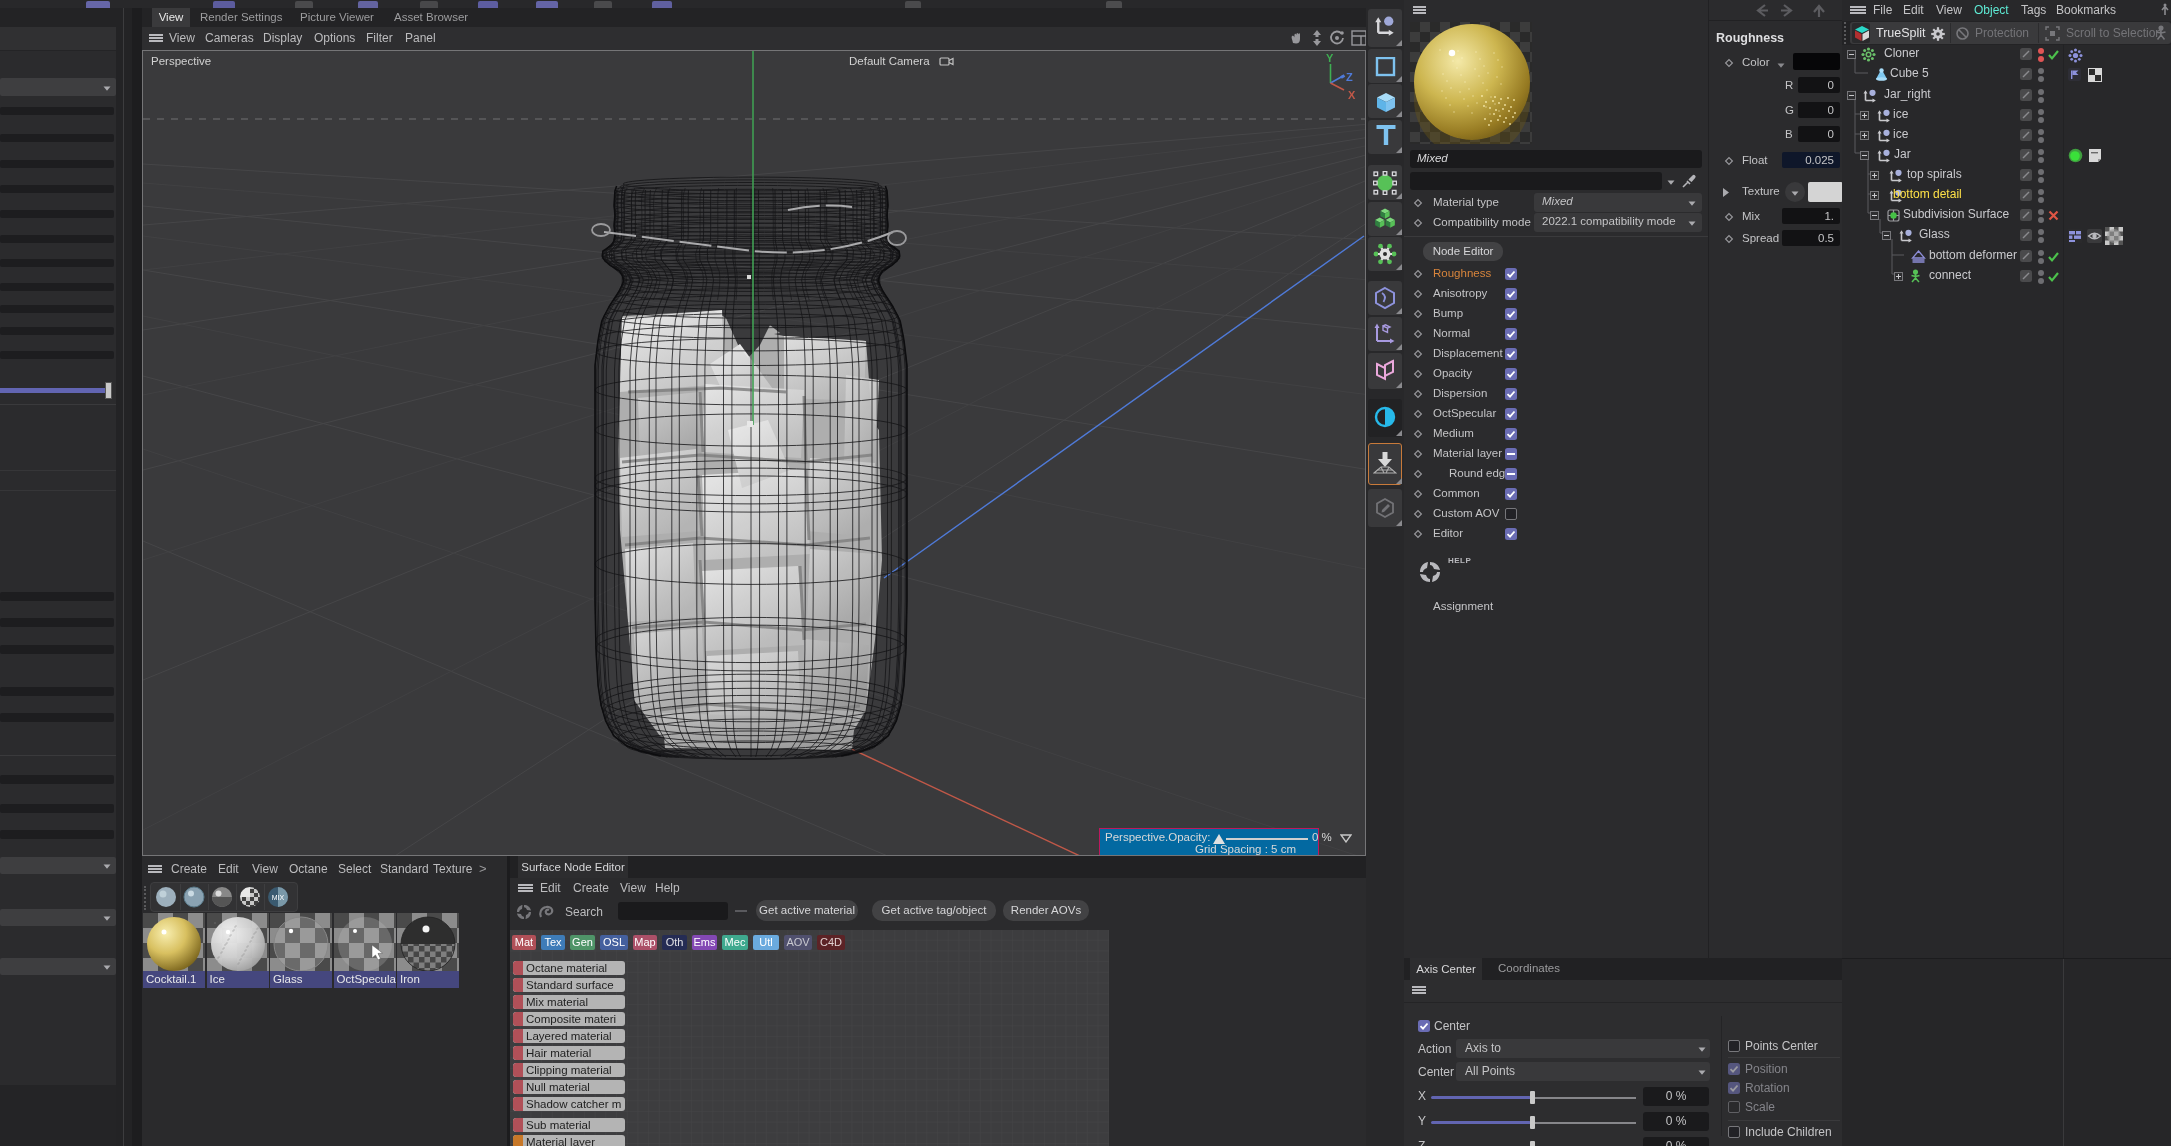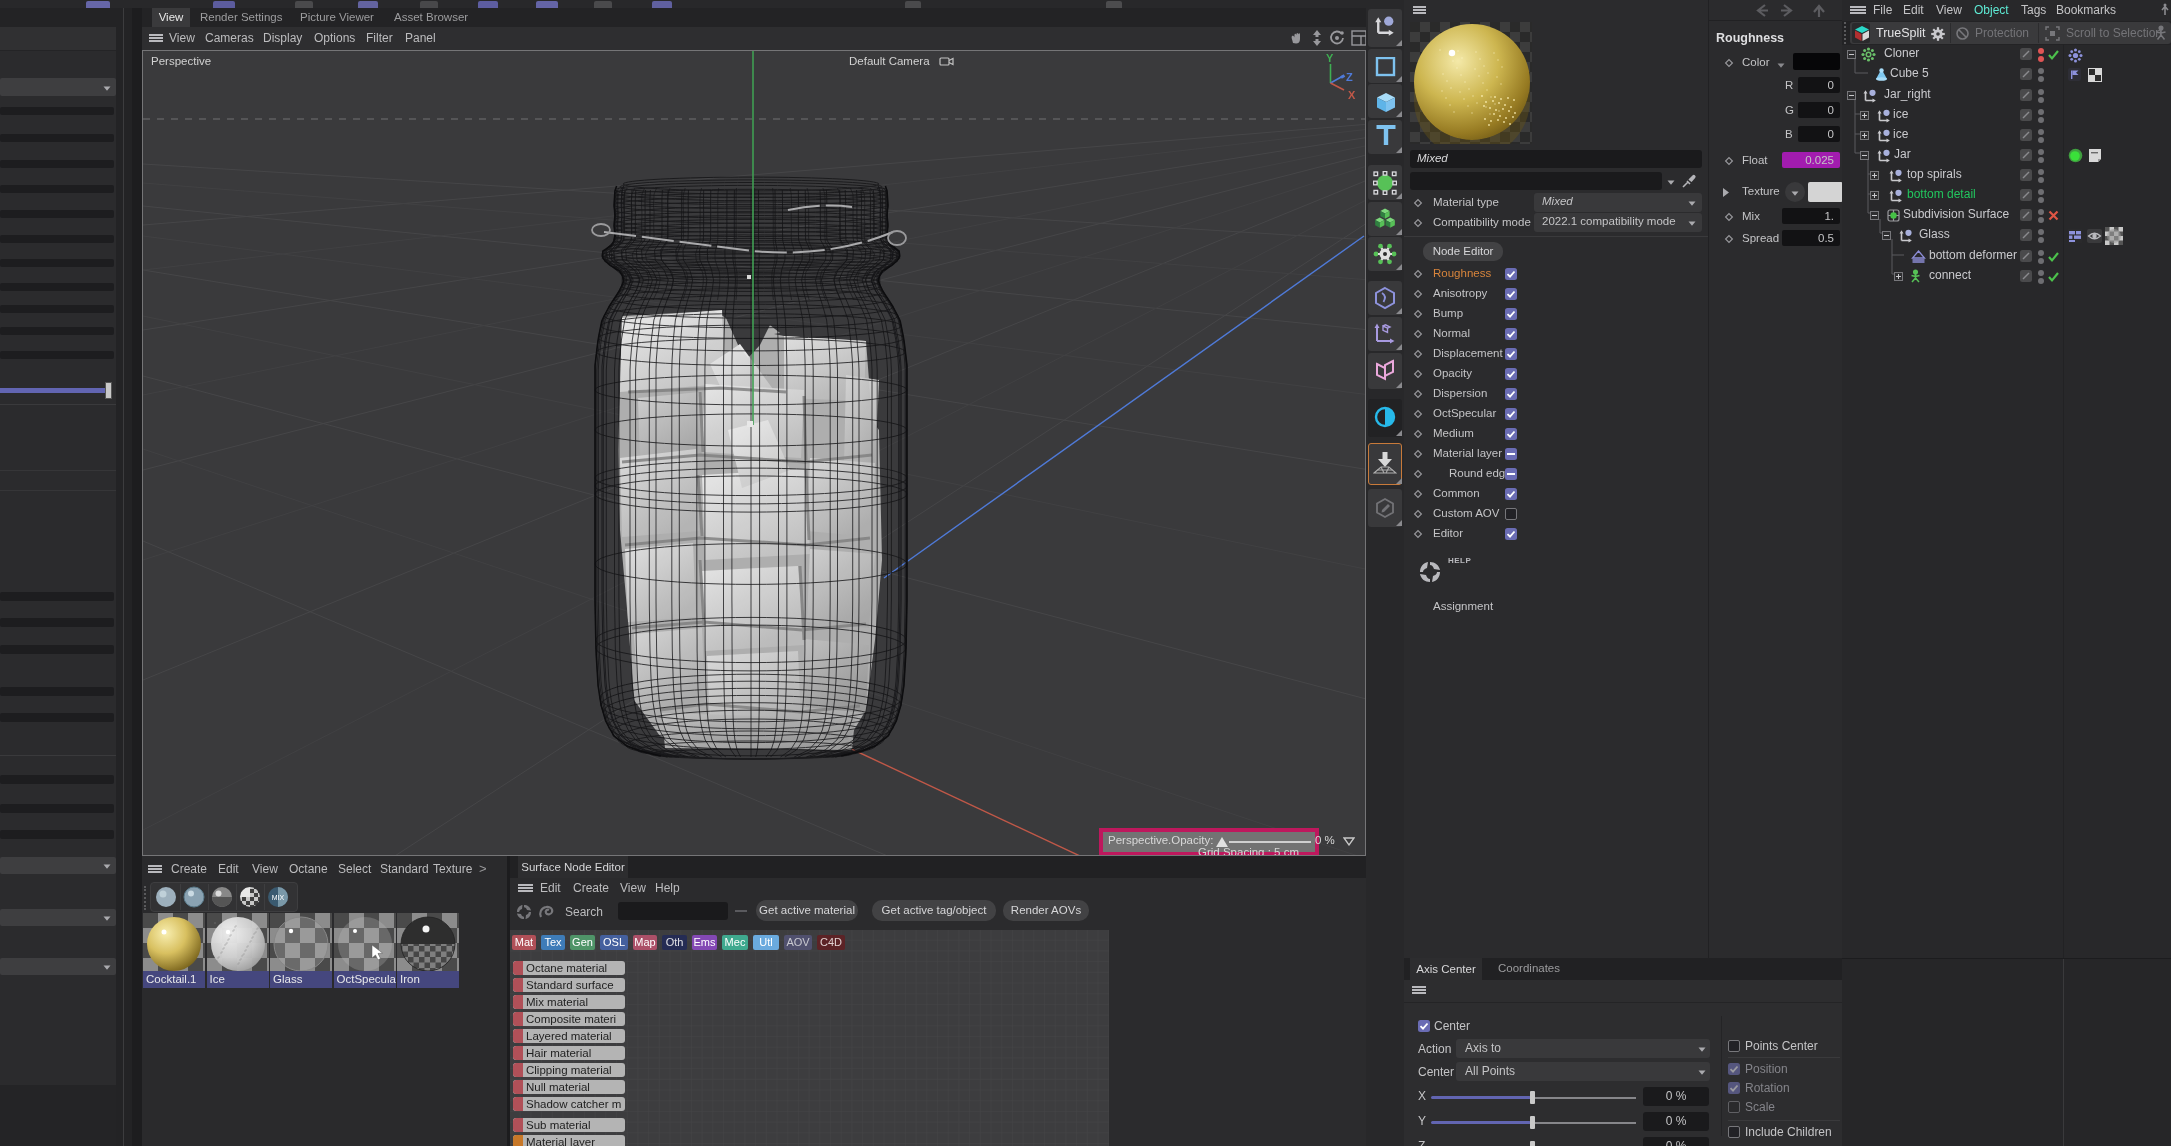--- a/index.html
+++ b/index.html
@@ -399,21 +399,21 @@
       </g>
     </svg>
     <div style="position:absolute;left:8px;top:4px;white-space:nowrap;color:#d2d2d2;font-size:11.5px">Perspective</div>
     <div style="position:absolute;left:706px;top:4px;white-space:nowrap;color:#d2d2d2;font-size:11.5px">Default Camera</div>
     <svg style="position:absolute;left:796px;top:4px;" width="15" height="13" viewBox="0 0 15 13">
       <g fill="none" stroke="#c2c2c2" stroke-width="1.2">
         <rect x="1" y="3" width="9" height="7" rx="1"></rect>
         <path d="M10 5.5 L14 3.5 V9.5 L10 7.5"></path>
       </g>
     </svg>
-    <div style="position:absolute;left:956px;top:777px;width:220px;height:28px;background:#737373;border:4px solid #be185d;box-sizing:border-box">
+    <div style="position:absolute;left:956px;top:777px;width:220px;height:28px;background:#0369a1;border:1px solid #be185d;box-sizing:border-box">
       <div style="position:absolute;left:5px;top:2px;white-space:nowrap;color:#d8d8d8;font-size:11.5px">Perspective.Opacity:</div>
       <svg style="position:absolute;left:112px;top:4px;" width="14" height="12" viewBox="0 0 14 12">
         <path d="M7 1 L13 11 L1 11 Z" fill="#e0e0e0"></path>
       </svg>
       <div style="position:absolute;left:126px;top:9px;width:82px;height:1.5px;background:#d0d0d0"></div>
       <div style="position:absolute;left:212px;top:2px;white-space:nowrap;color:#d8d8d8;font-size:11.5px">0 %</div>
       <svg style="position:absolute;left:240px;top:5px;" width="12" height="9" viewBox="0 0 12 9">
         <path d="M1 1 L11 1 L6 8 Z" fill="none" stroke="#c8c8c8" stroke-width="1.3"></path>
       </svg>
       <div style="position:absolute;left:95px;top:14px;white-space:nowrap;color:#d8d8d8;font-size:11.5px">Grid Spacing : 5 cm</div>
@@ -1062,21 +1062,21 @@
     <div style="position:absolute;left:76px;top:79.0px;white-space:nowrap;">R</div>
     <div style="position:absolute;left:89px;top:77.0px;width:42px;height:16px;background:#121214;border-radius:2px;text-align:right;padding-right:6px;box-sizing:border-box;line-height:16px">0</div>
     <div style="position:absolute;left:76px;top:103.5px;white-space:nowrap;">G</div>
     <div style="position:absolute;left:89px;top:101.5px;width:42px;height:16px;background:#121214;border-radius:2px;text-align:right;padding-right:6px;box-sizing:border-box;line-height:16px">0</div>
     <div style="position:absolute;left:76px;top:128.0px;white-space:nowrap;">B</div>
     <div style="position:absolute;left:89px;top:126.0px;width:42px;height:16px;background:#121214;border-radius:2px;text-align:right;padding-right:6px;box-sizing:border-box;line-height:16px">0</div>
     <svg style="position:absolute;left:15px;top:156px;" width="10" height="10" viewBox="0 0 10 10">
       <rect x="2.6" y="2.6" width="4.8" height="4.8" fill="none" stroke="#96969a" stroke-width="1.2" transform="rotate(45 5 5)"></rect>
     </svg>
     <div style="position:absolute;left:33px;top:154px;white-space:nowrap;">Float</div>
-    <div style="position:absolute;left:73px;top:152px;width:58px;height:16px;background:#a21caf;border-radius:2px;text-align:right;padding-right:6px;box-sizing:border-box;line-height:16px">0.025</div>
+    <div style="position:absolute;left:73px;top:152px;width:58px;height:16px;background:#0f172a;border-radius:2px;text-align:right;padding-right:6px;box-sizing:border-box;line-height:16px">0.025</div>
     <svg style="position:absolute;left:12px;top:187px;" width="10" height="11" viewBox="0 0 10 11">
       <path d="M2 1 L8 5.5 L2 10 Z" fill="#aaaaae"></path>
     </svg>
     <div style="position:absolute;left:33px;top:185px;white-space:nowrap;">Texture</div>
     <div style="position:absolute;left:76px;top:182px;width:20px;height:20px;background:#39393b;border-radius:50%"></div>
     <svg style="position:absolute;left:82px;top:189px;" width="8" height="8" viewBox="0 0 8 8">
       <path d="M0.5 2.4 L7.5 2.4 L4.0 6.8 Z" fill="#aaaaae"></path>
     </svg>
     <div style="position:absolute;left:99px;top:182px;width:35px;height:20px;background:#d4d4d4;border-radius:2px"></div>
     <svg style="position:absolute;left:15px;top:212px;" width="10" height="10" viewBox="0 0 10 10">
@@ -1296,21 +1296,21 @@
     <div style="position:absolute;left:30px;top:195px;width:5px;height:1px;background:#c9c9cd"></div>
     <div style="position:absolute;left:32px;top:193px;width:1px;height:5px;background:#c9c9cd"></div>
     <svg style="position:absolute;left:46px;top:188px;" width="16" height="16" viewBox="0 0 16 16">
       <g transform="scale(1.0)" stroke="#c9c9cd" stroke-width="1.6" fill="none">
         <path d="M3.5 12.5 V4.5 M3.5 12.5 H11.5"></path>
         <path d="M1.5 5.5 L3.5 2.2 L5.5 5.5" fill="#c9c9cd" stroke="none"></path>
         <path d="M10.5 10.5 L13.8 12.5 L10.5 14.5" fill="#c9c9cd" stroke="none"></path>
         <circle cx="10.5" cy="4.8" r="3.1" fill="#a8b0dc" stroke="none"></circle>
       </g>
     </svg>
-    <div style="position:absolute;left:65px;top:187px;white-space:nowrap;color:#22c55e">bottom detail</div>
+    <div style="position:absolute;left:51px;top:187px;white-space:nowrap;color:#fde047">bottom detail</div>
     <div style="position:absolute;left:178px;top:189px;width:12px;height:12px;background:#4a4a4c;border-radius:2.5px"><svg width="12" height="12" viewBox="0 0 12 12">
         <path d="M3 9 L9 3" stroke="#8a8a8e" stroke-width="1.4"></path>
       </svg></div>
     <div style="position:absolute;left:196px;top:189px;width:6px;height:6px;background:#6e6e72;border-radius:50%"></div>
     <div style="position:absolute;left:196px;top:197px;width:6px;height:6px;background:#6e6e72;border-radius:50%"></div>
     <div style="position:absolute;left:28px;top:211px;width:9px;height:9px;background:#2e2e30;border:1px solid #77777b;box-sizing:border-box"></div>
     <div style="position:absolute;left:30px;top:215px;width:5px;height:1px;background:#c9c9cd"></div>
     <svg style="position:absolute;left:44px;top:208px;" width="15" height="15" viewBox="0 0 15 15">
       <g stroke="#9a9a9e" stroke-width="1.2" fill="none">
         <rect x="2" y="2" width="11" height="11" rx="2"></rect>

